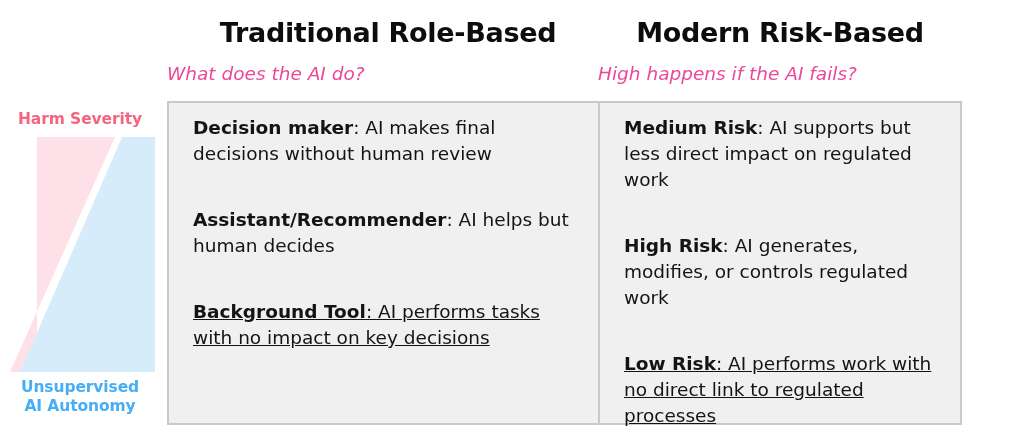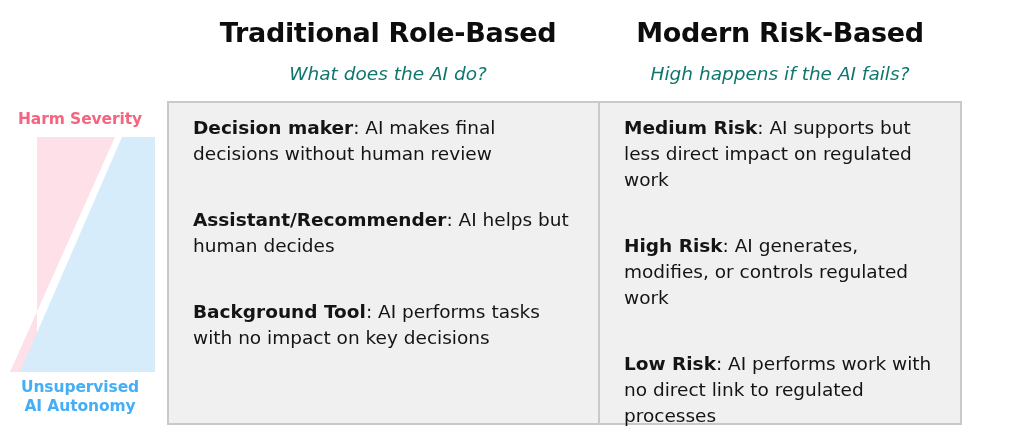--- a/index.html
+++ b/index.html
@@ -79,46 +79,46 @@
     font-size: 27px;
     line-height: 32px;
     letter-spacing: -0.3px;
     color: #0d0d0d;
   }
   .col-subtitle {
     position: absolute;
     top: 63px;
     left: 0;
     width: 100%;
-    text-align: center;
+    text-align: left;
     font-style: italic;
     font-size: 18.5px;
     line-height: 22px;
-    color: #0f766e;
+    color: #ec4899;
   }
 
   .panel {
     position: absolute;
     top: 101px;
     left: 0;
     right: 0;
     height: 324px;
     box-sizing: border-box;
     background: #f0f0f0;
     border: 2px solid #c9c9c9;
     padding: 12px 22px 20px 24px;
   }
 
   .entry {
     font-size: 18.5px;
     line-height: 26px;
     color: #141414;
     margin-bottom: 40px;
   }
-  .entry:last-child { margin-bottom: 8px; }
+  .entry:last-child { margin-bottom: 8px; text-decoration: underline; }
   .entry .term {
     font-weight: bold;
   }
 </style>
 </head>
 <body>
 
 <div class="canvas">
 
   <div class="axis-legend">

